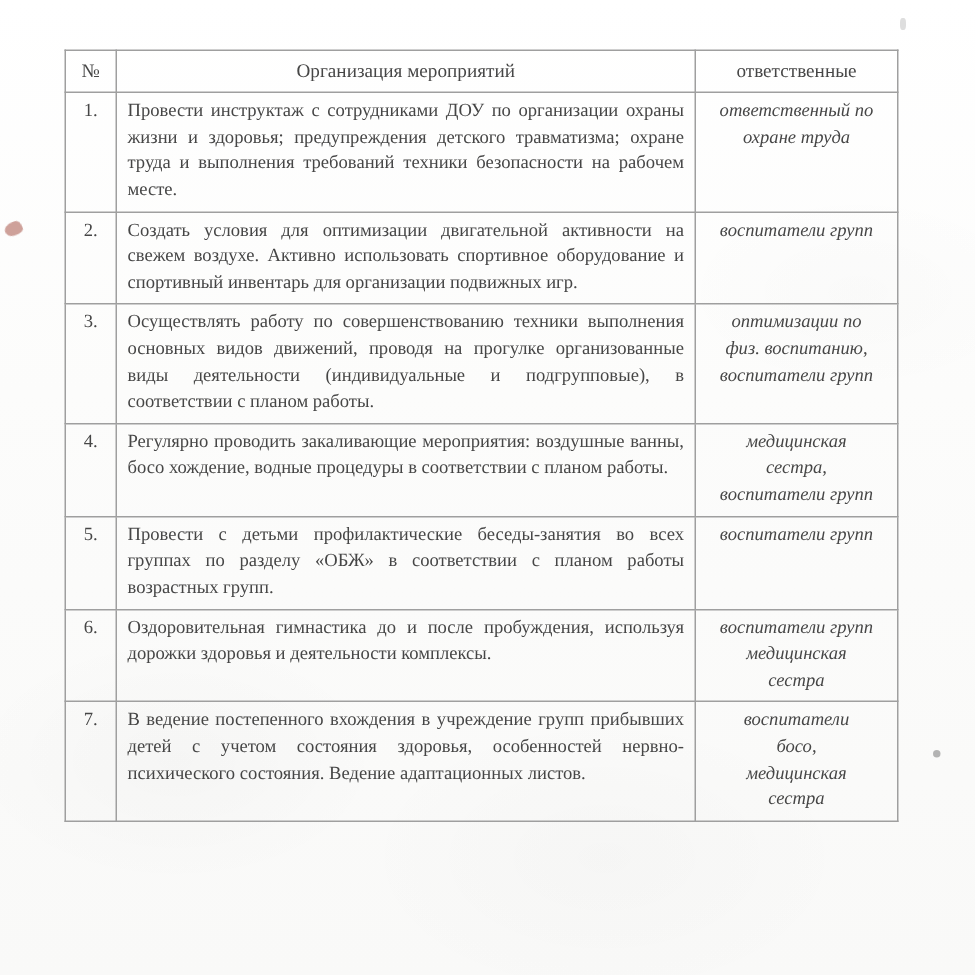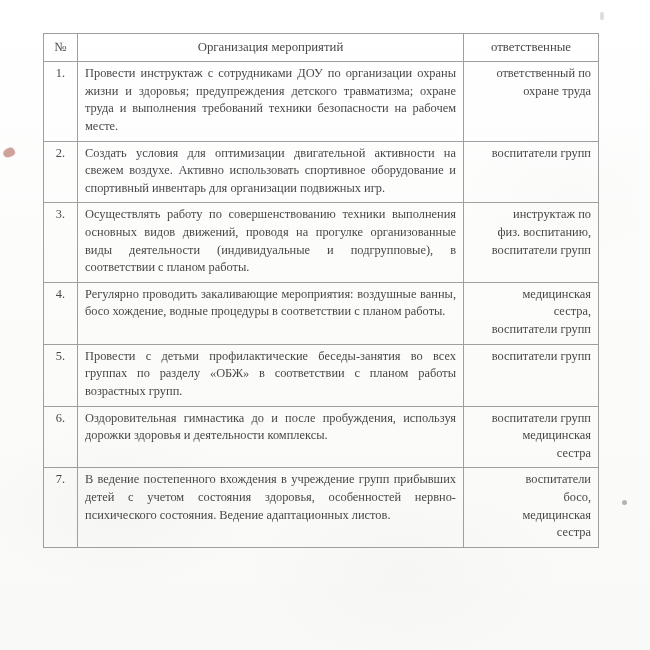--- a/index.html
+++ b/index.html
@@ -111,22 +111,23 @@
     padding-left: 2px;
     padding-right: 2px;
     white-space: nowrap;
   }
   td.cell-body {
     text-align: justify;
     text-justify: inter-word;
     hyphens: none;
   }
   td.cell-resp {
-    text-align: right;
+    text-align: center;
     line-height: 1.42;
+    font-style: italic;
   }
   td.cell-resp .resp-line { display: block; }
 
   
   .doc-table { opacity: 0.94; }
 </style>
 </head>
 <body>
 
 <div class="scan-noise"></div>
@@ -166,21 +167,21 @@
         <td class="cell-body">Создать условия для оптимизации двигательной активности на свежем воздухе. Активно использовать спортивное оборудование и спортивный инвентарь для организации подвижных игр.</td>
         <td class="cell-resp">
           <span class="resp-line">воспитатели групп</span>
         </td>
       </tr>
 
       <tr>
         <td class="cell-num">3.</td>
         <td class="cell-body">Осуществлять работу по совершенствованию техники выполнения основных видов движений, проводя на прогулке организованные виды деятельности (индивидуальные и подгрупповые), в соответствии с планом работы.</td>
         <td class="cell-resp">
-          <span class="resp-line">инструктаж по</span>
+          <span class="resp-line">оптимизации по</span>
           <span class="resp-line">физ. воспитанию,</span>
           <span class="resp-line">воспитатели групп</span>
         </td>
       </tr>
 
       <tr>
         <td class="cell-num">4.</td>
         <td class="cell-body">Регулярно проводить закаливающие мероприятия: воздушные ванны, босо хождение, водные процедуры в соответствии с планом работы.</td>
         <td class="cell-resp">
           <span class="resp-line">медицинская</span>

